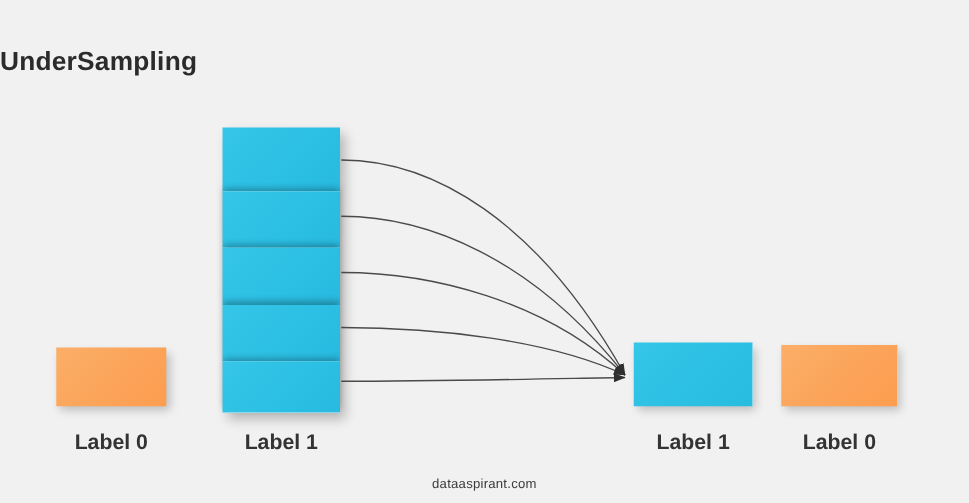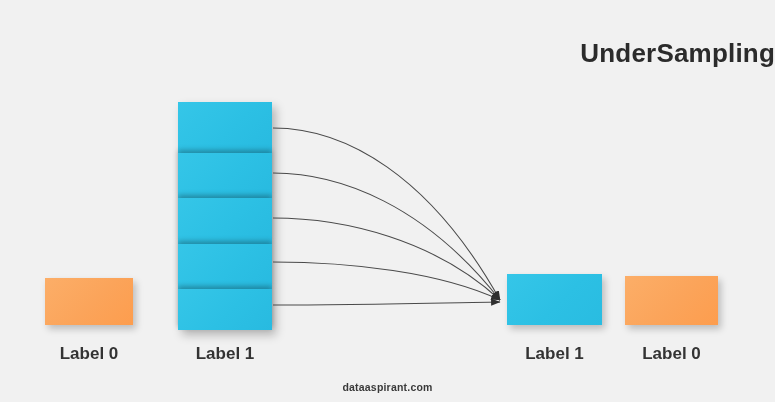--- a/index.html
+++ b/index.html
@@ -20,22 +20,22 @@
     height: 402px;
     background: #f1f1f1;
   }
 
   
   .title {
     position: absolute;
     left: 0;
     top: 38px;
     width: 775px;
-    text-align: right;
-    font-size: 26px;
+    text-align: left;
+    font-size: 21px;
     font-weight: bold;
     color: #2b2b2b;
     letter-spacing: 0.2px;
   }
 
   
   .block {
     position: absolute;
     box-shadow: 3px 4px 7px rgba(0,0,0,0.22);
   }
@@ -114,21 +114,21 @@
   }
 
   
   .footer {
     position: absolute;
     left: 0;
     top: 381px;
     width: 775px;
     text-align: center;
     font-size: 10.5px;
-    font-weight: bold;
+    font-weight: normal;
     color: #3a3a3a;
     letter-spacing: 0.2px;
   }
 </style>
 </head>
 <body>
 
 <div id="canvas">
 
   <div class="title">UnderSampling</div>

